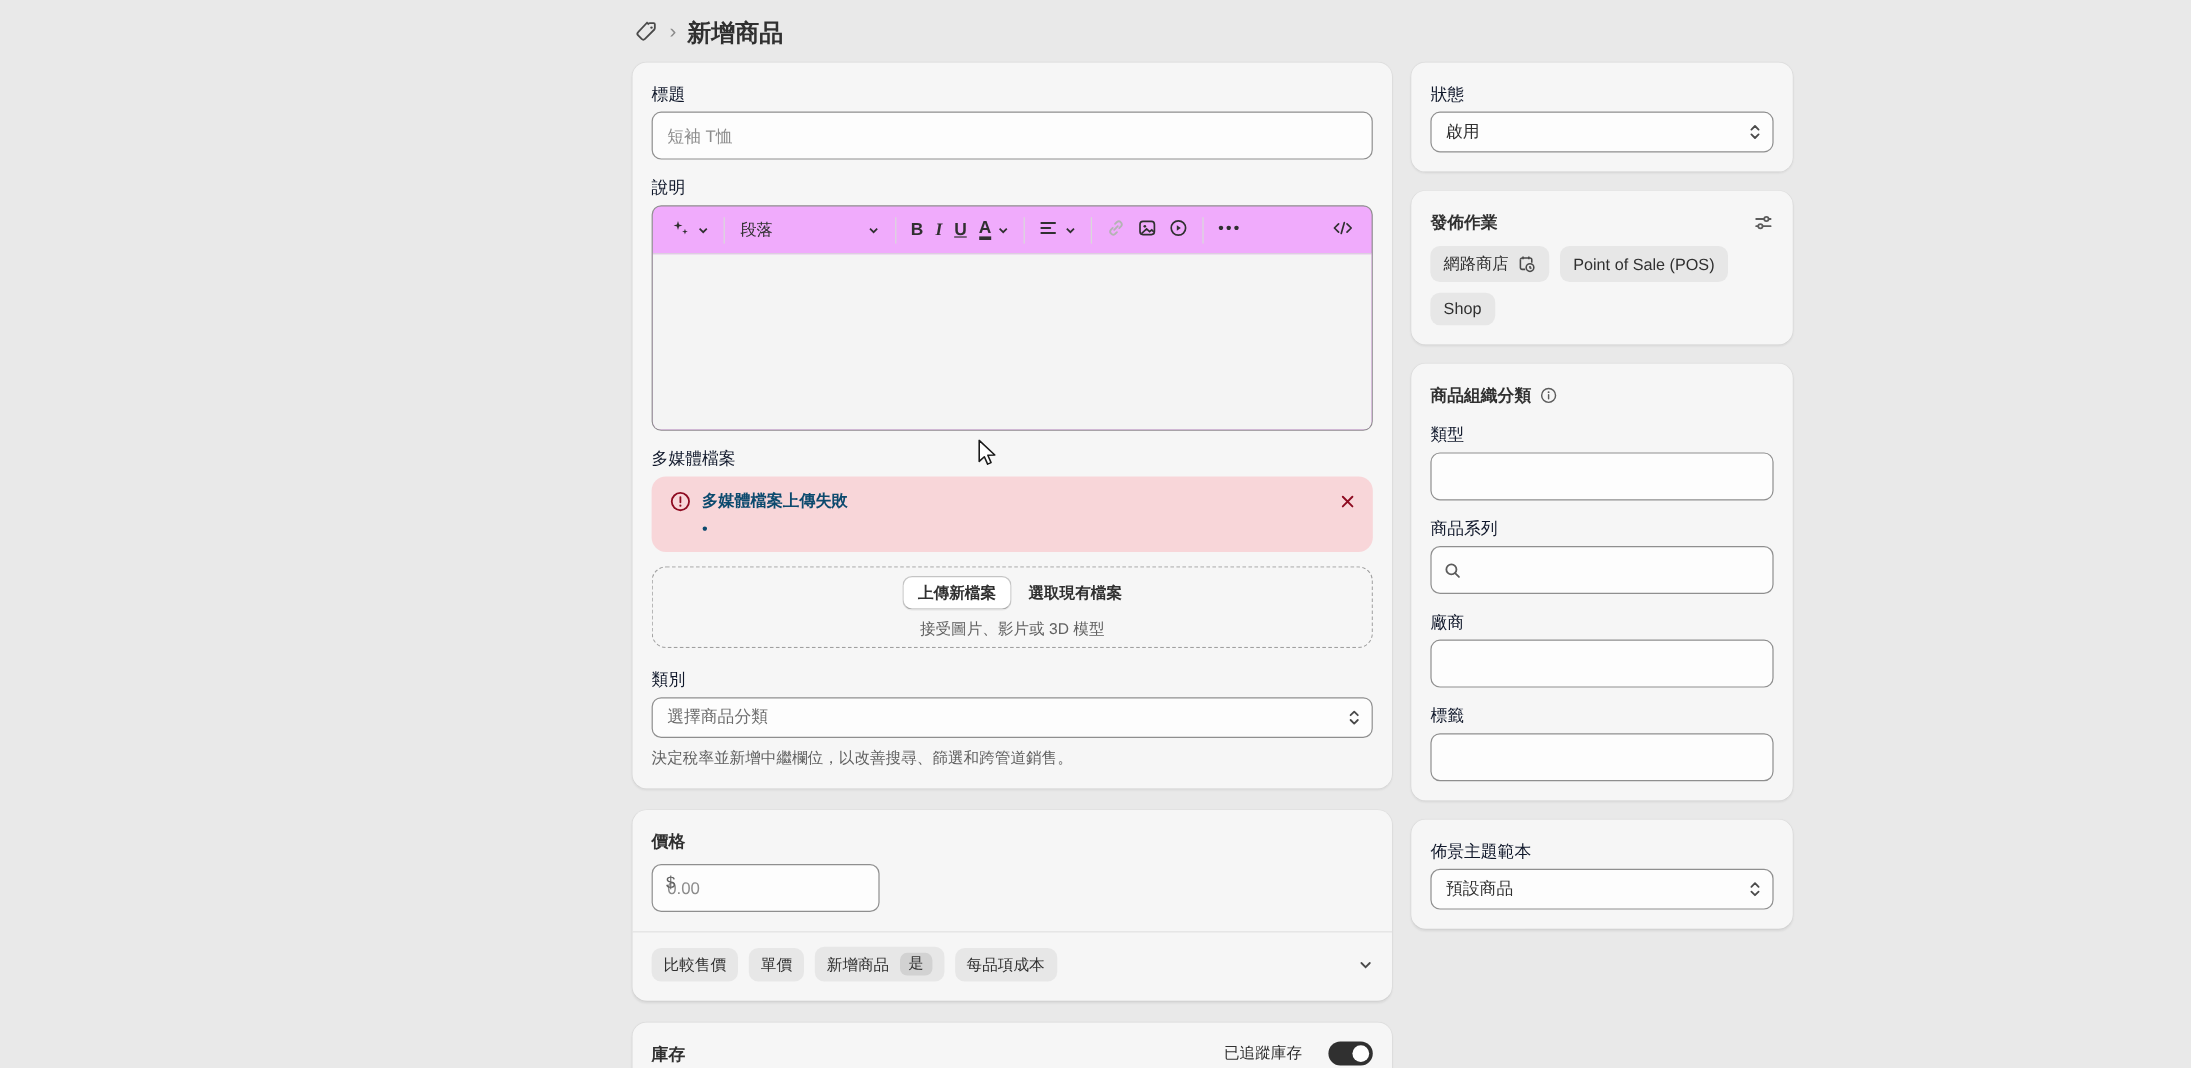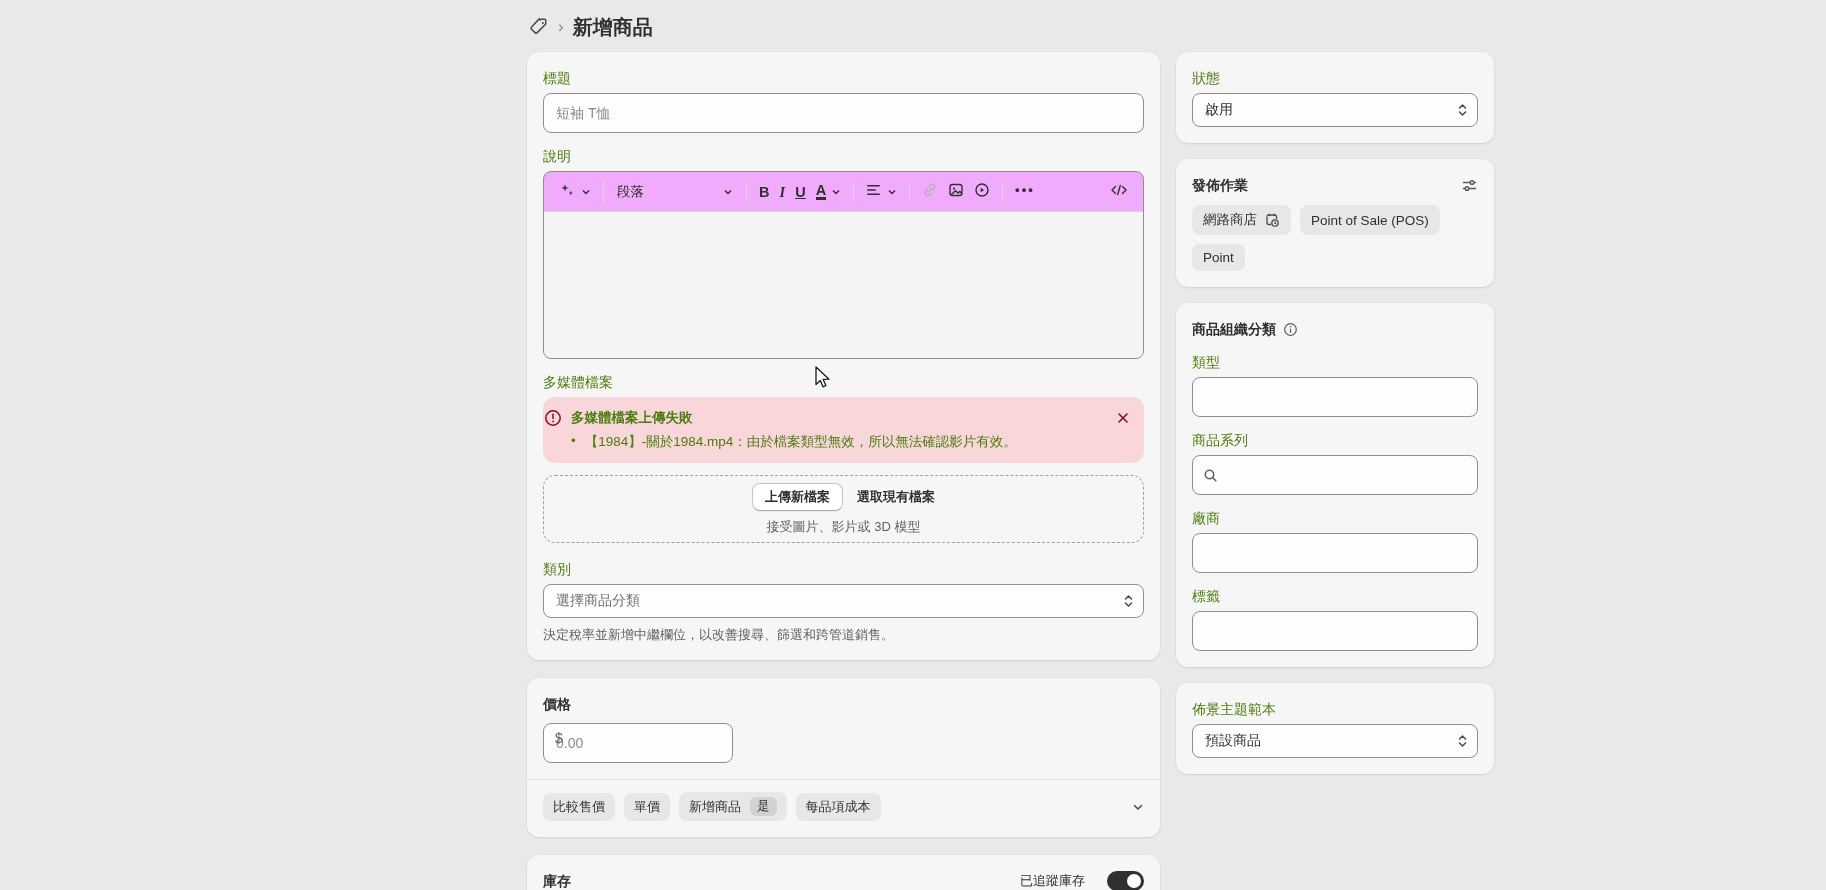--- a/index.html
+++ b/index.html
@@ -23,21 +23,21 @@
   .main { width:633px; display:flex; flex-direction:column; gap:18px; }
   .side { width:318px; display:flex; flex-direction:column; gap:16px; }
 
   .card {
     background:#f6f6f6;
     border-radius:12px;
     box-shadow:0 1px 2px rgba(26,26,26,.09), 0 0 0 0.5px rgba(0,0,0,.04);
     padding:16px;
   }
 
-  .field-label { display:block; font-size:14px; line-height:20px; margin-bottom:5px; color:#4d7c0f; }
+  .field-label { display:block; font-size:14px; line-height:20px; margin-bottom:5px; color:#0f172a; }
   .h2 { font-size:14px; font-weight:700; line-height:20px; }
 
   .input, .select {
     width:100%; height:40px;
     background:#fdfdfd;
     border:1px solid #8f8f8f;
     border-radius:8px;
     font-size:14px; color:#303030;
     font-family:inherit;
     padding:0 12px;
@@ -62,22 +62,22 @@
   .paragraph-select { display:flex; align-items:center; justify-content:space-between; width:128px; padding:4px 6px; cursor:pointer; }
   .tb-more { font-size:13px; letter-spacing:2px; font-weight:700; padding-bottom:4px; }
   .tb-right { margin-left:auto; }
   .tb-disabled { color:#b3b3b3; }
   .editor-body { height:146px; background:#f4f4f4; cursor:text; }
 
   
   .banner {
     background:#f8d6d9;
     border-radius:12px;
-    padding:11px 14px 12px 0;
-    color:#4d7c0f;
+    padding:11px 14px 12px 14px;
+    color:#0c4a6e;
     margin-bottom:12px;
   }
   .banner-head { display:flex; align-items:center; gap:8px; }
   .banner-title { font-size:13.5px; font-weight:700; flex:1; }
   .banner-item { display:flex; gap:9px; font-size:13.5px; margin-top:5px; padding-left:28px; }
   .banner-close { cursor:pointer; display:flex; }
 
   
   .dropzone {
     border:1px dashed #a0a0a0;
@@ -271,21 +271,20 @@
             </span>
             <span class="banner-title">多媒體檔案上傳失敗</span>
             <span class="banner-close">
               <svg width="14" height="14" viewBox="0 0 14 14" fill="none" stroke="#8e0b21" stroke-width="1.6" stroke-linecap="round">
                 <path d="M3 3 L11 11 M11 3 L3 11"></path>
               </svg>
             </span>
           </div>
           <div class="banner-item">
             <span>•</span>
-            <span>【1984】-關於1984.mp4：由於檔案類型無效，所以無法確認影片有效。</span>
           </div>
         </div>
 
         <div class="dropzone">
           <div class="dz-row">
             <button class="btn">上傳新檔案</button>
             <span class="text-btn">選取現有檔案</span>
           </div>
           <div class="dz-hint">接受圖片、影片或 3D 模型</div>
         </div>
@@ -383,21 +382,21 @@
                 <path d="M5.2 1.8 L5.2 4 M10 1.8 L10 4"></path>
                 <circle cx="11" cy="11" r="3.2"></circle>
                 <path d="M11 9.6 L11 11.2 L12.2 11.8"></path>
               </svg>
             </span>
           </span>
           <span class="pub-chip">
             <span>Point of Sale (POS)</span>
           </span>
           <span class="pub-chip">
-            <span>Point</span>
+            <span>Shop</span>
           </span>
         </div>
       </div>
 
       <div class="card">
         <div class="side-head" style="margin-bottom:0;">
           <div class="h2">
             <span>商品組織分類</span>
             <span style="display:flex;">
               <svg width="15" height="15" viewBox="0 0 15 15" fill="none" stroke="#5c5c5c" stroke-width="1.2">

